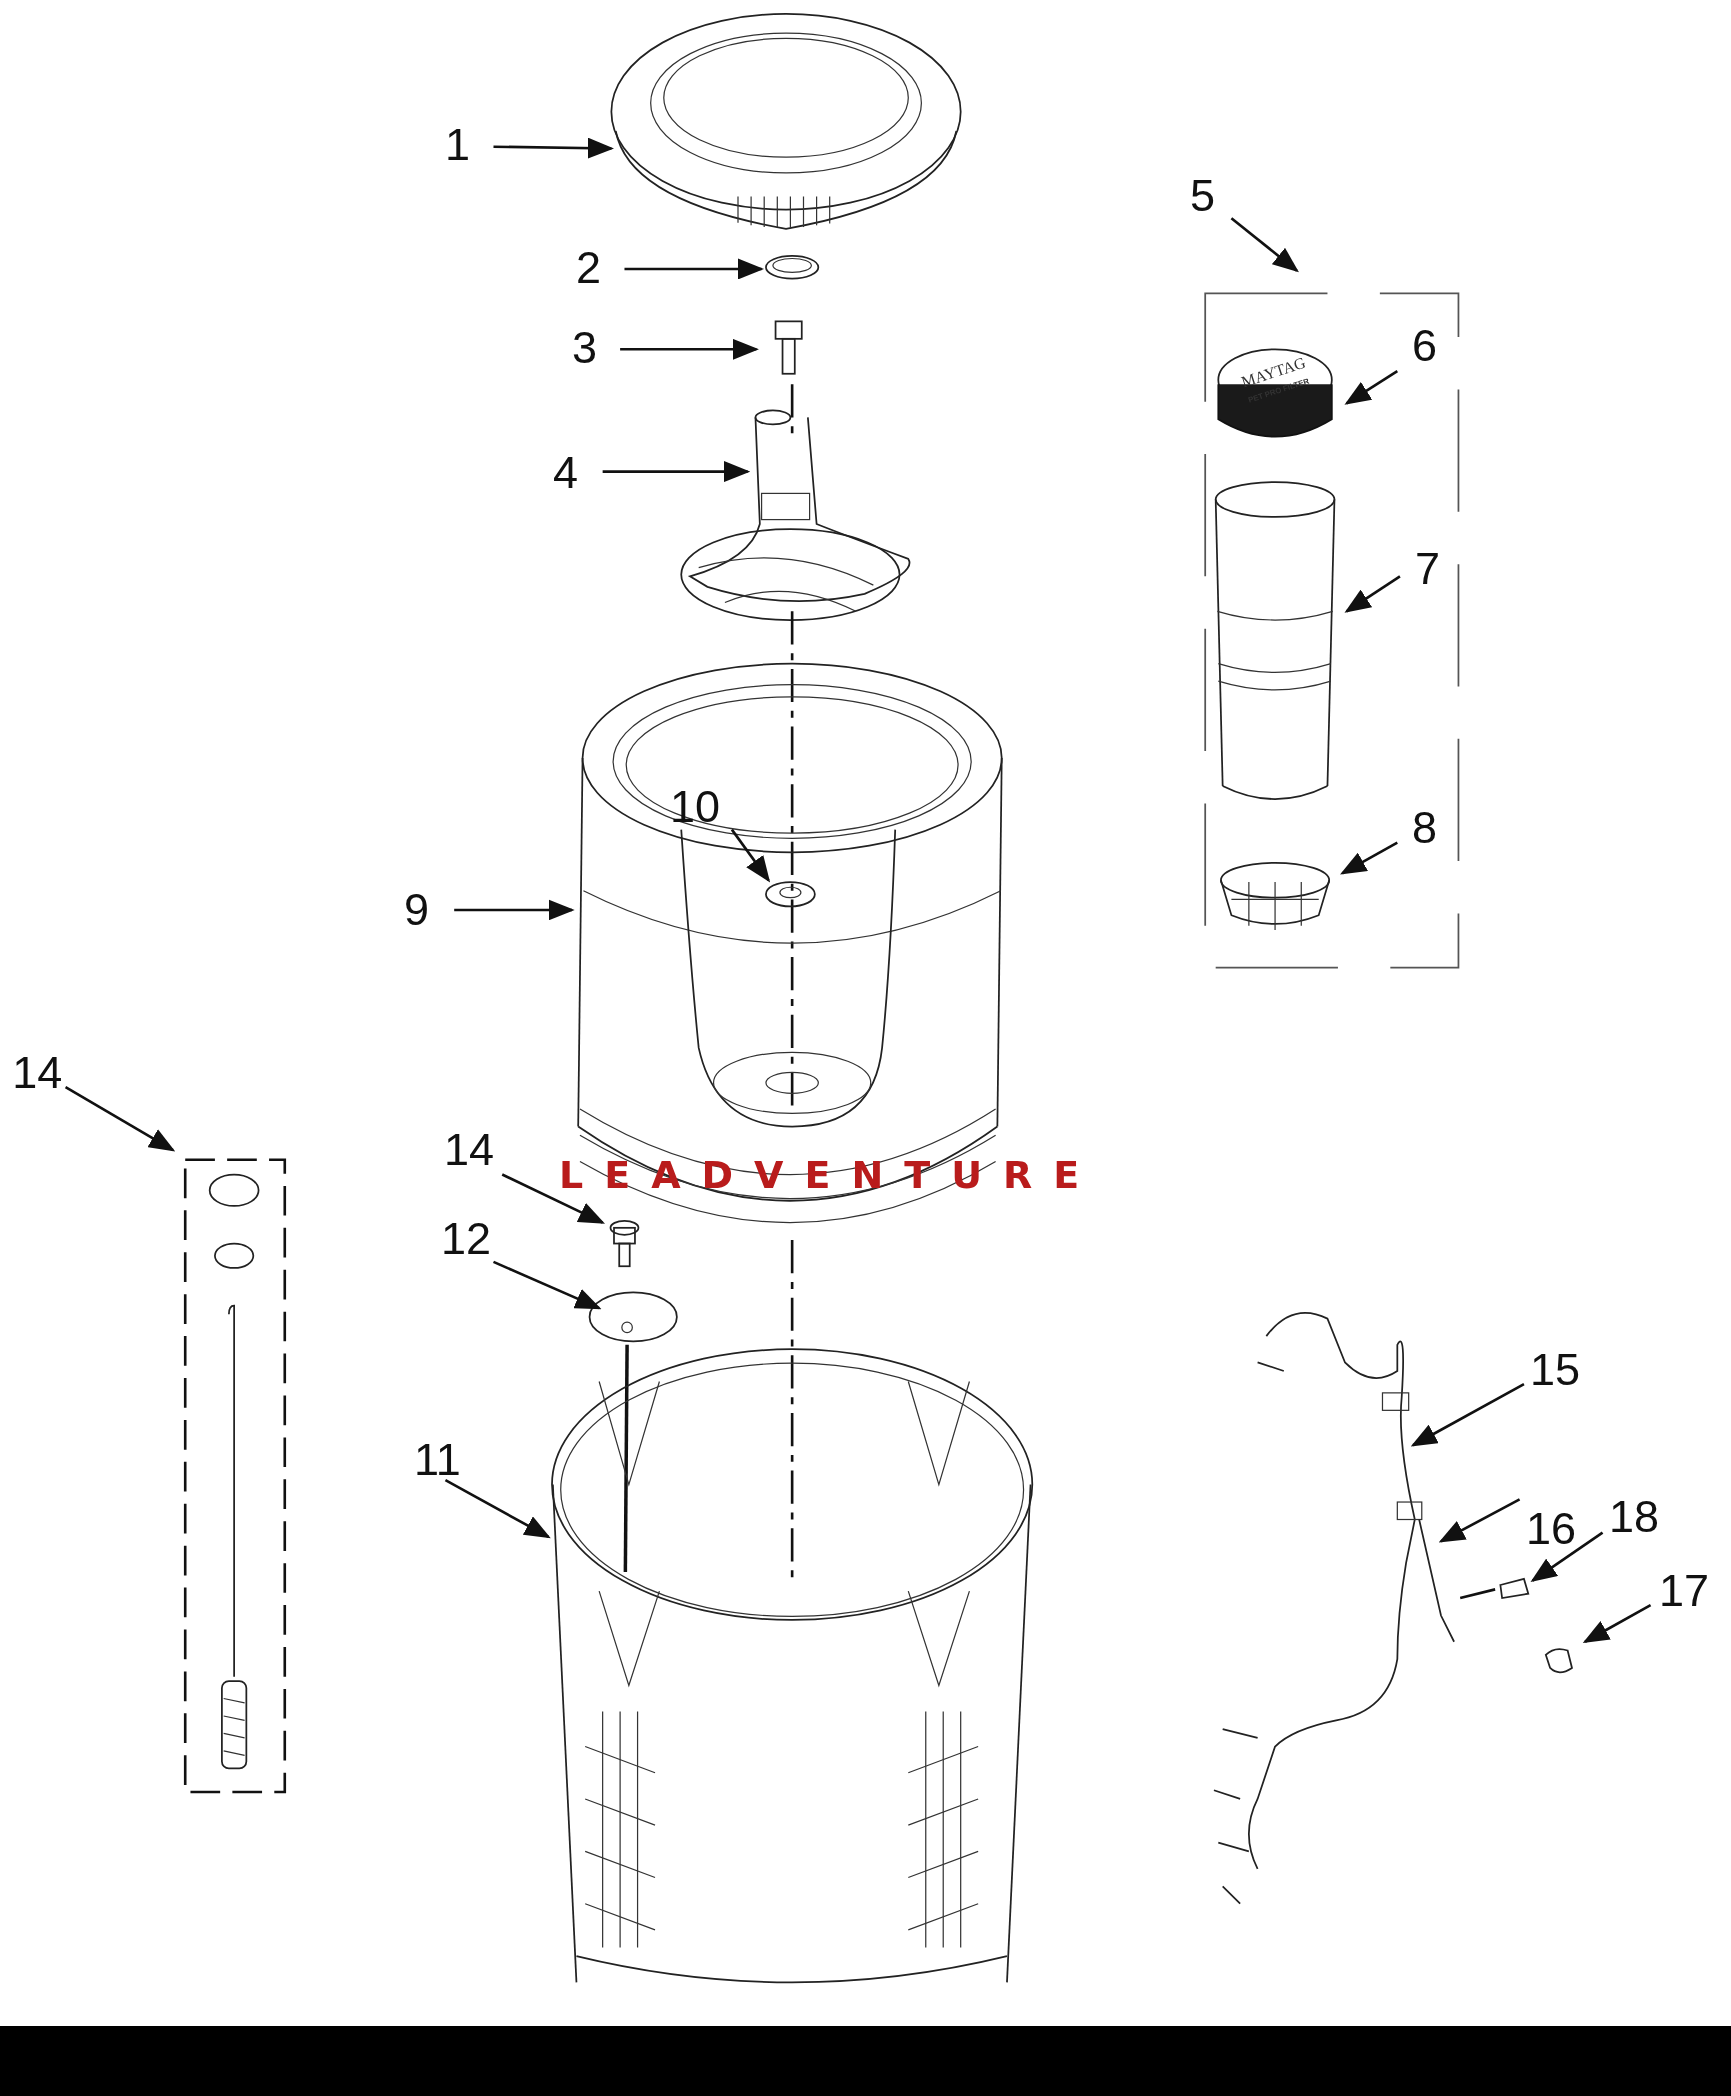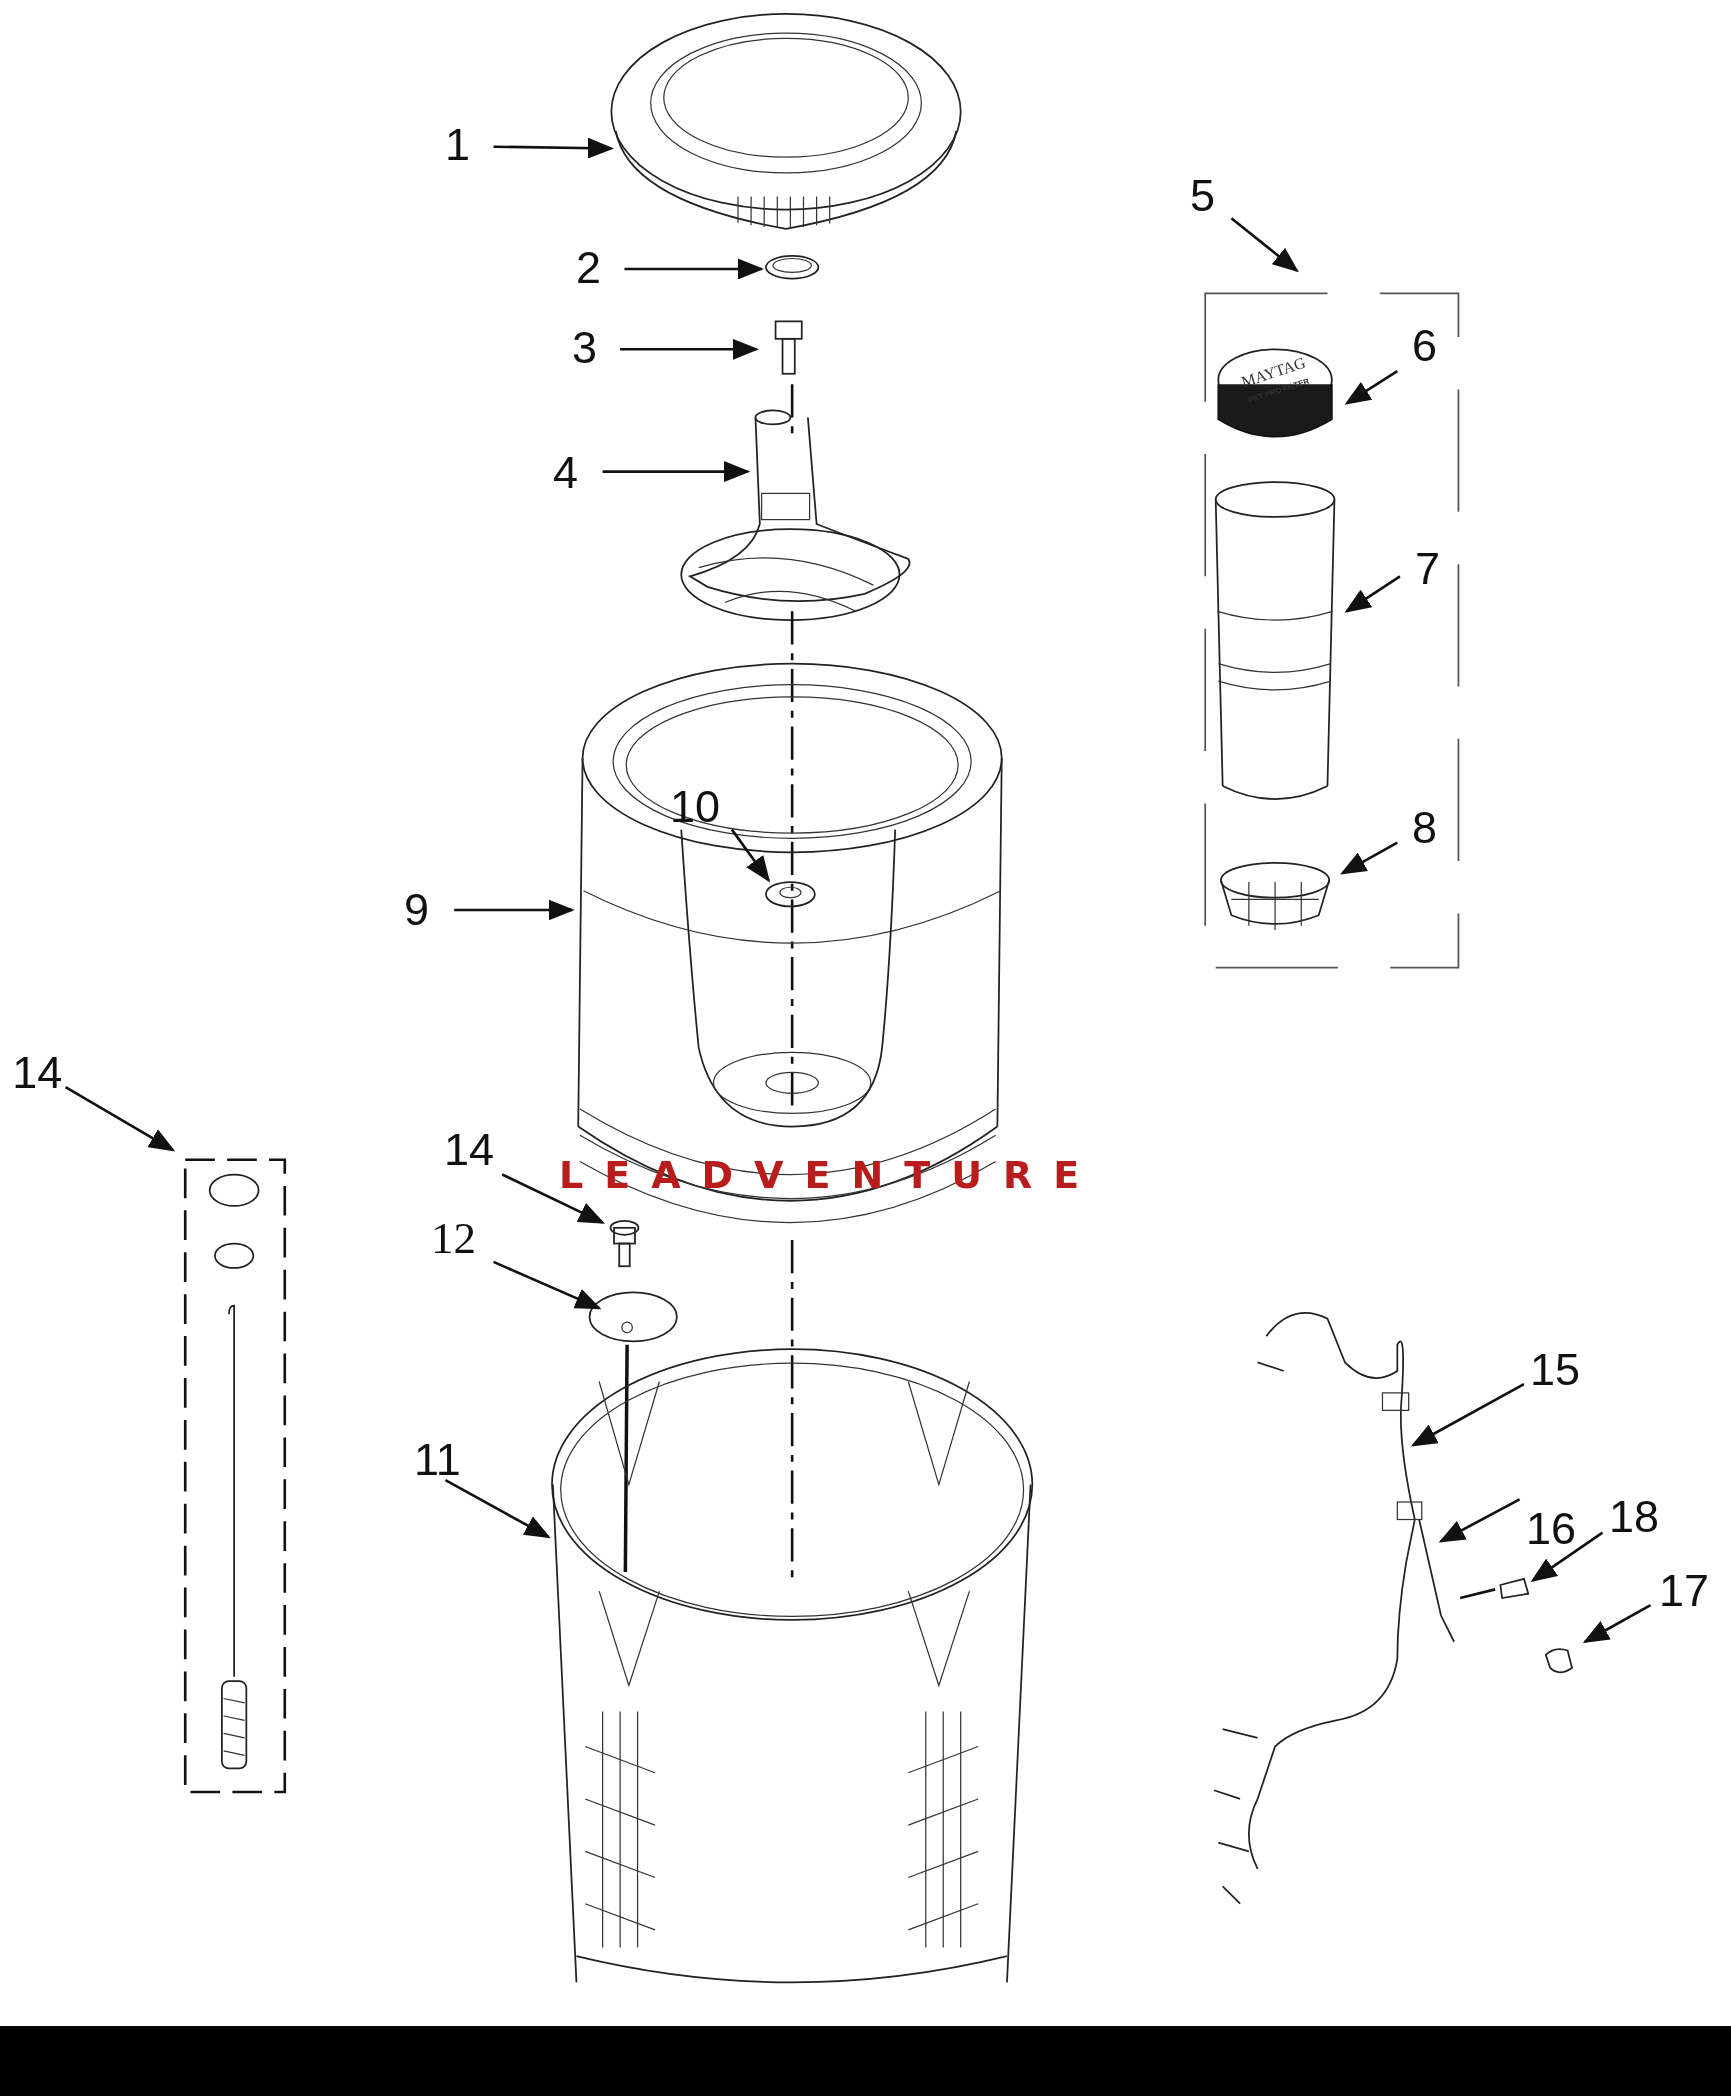--- a/index.html
+++ b/index.html
@@ -199,21 +199,21 @@
   <span class="callout" style="left:576px;top:245px;">2</span>
   <span class="callout" style="left:572px;top:325px;">3</span>
   <span class="callout" style="left:553px;top:450px;">4</span>
   <span class="callout" style="left:1190px;top:173px;">5</span>
   <span class="callout" style="left:1412px;top:323px;">6</span>
   <span class="callout" style="left:1415px;top:546px;">7</span>
   <span class="callout" style="left:1412px;top:805px;">8</span>
   <span class="callout" style="left:404px;top:887px;">9</span>
   <span class="callout" style="left:670px;top:784px;">10</span>
   <span class="callout" style="left:414px;top:1437px;">11</span>
-  <span class="callout" style="left:431px;top:1216px;font-family:Liberation Serif, serif;">12</span>
+  <span class="callout" style="left:441px;top:1216px;">12</span>
   <span class="callout" style="left:444px;top:1127px;">14</span>
   <span class="callout" style="left:12.2px;top:1050px;">14</span>
   <span class="callout" style="left:1530px;top:1347px;">15</span>
   <span class="callout" style="left:1526px;top:1461px;margin-top:45px;">16</span>
   <span class="callout" style="left:1609px;top:1494px;">18</span>
   <span class="callout" style="left:1659px;top:1568px;text-align:center;">17</span>
 </div>
 
 <div id="bottom-bar"></div>
 

